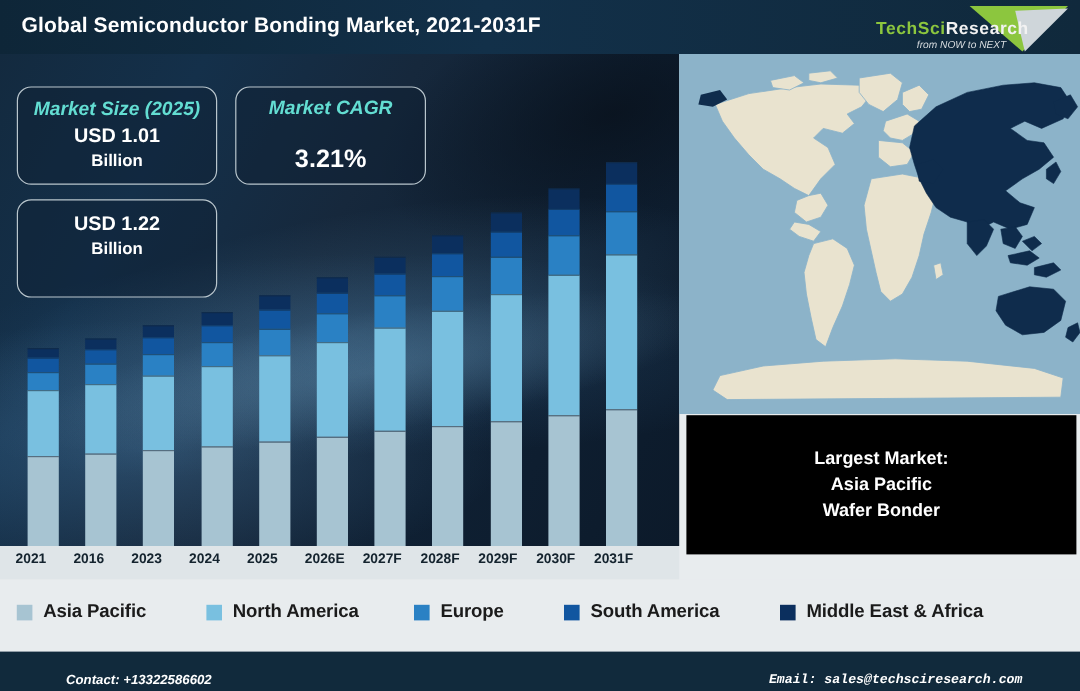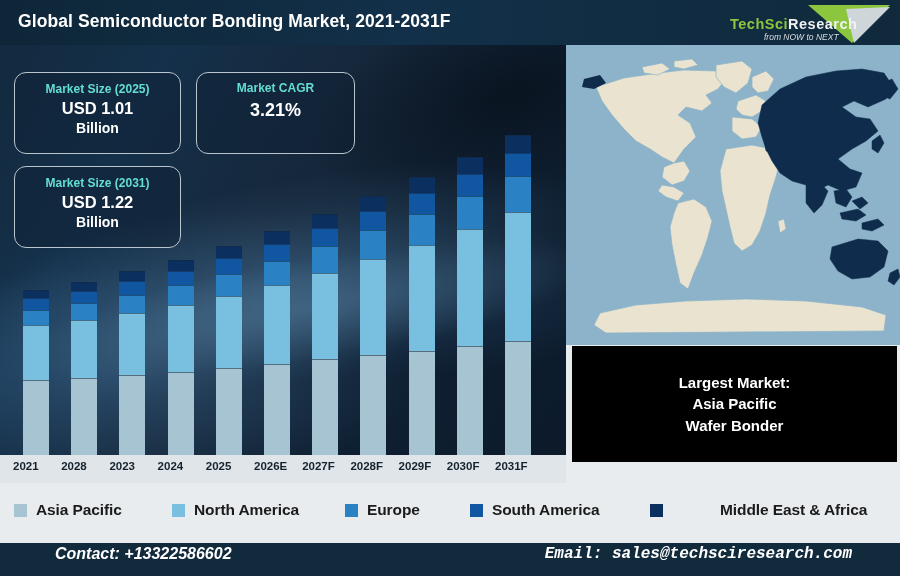--- a/index.html
+++ b/index.html
@@ -80,37 +80,38 @@
   .kpi {
     position: absolute;
     border: 1.4px solid #b9c6cd;
     border-radius: 12px;
     background: rgba(14,32,50,.42);
     text-align: center;
     color: #fff;
   }
   .kpi .kpi-label {
     color: #63ddd2;
-    font-size: 12px; font-weight: bold;
+    font-size: 16px; font-weight: bold;
     line-height: 1.22;
+    font-style: italic;
   }
   .kpi .kpi-value {
     color: #ffffff;
     font-size: 16.5px; font-weight: bold;
     line-height: 1.35;
   }
   .kpi .kpi-unit {
     color: #ffffff;
     font-size: 14px; font-weight: bold;
     line-height: 1.3;
   }
   #kpi-size-2025 { left: 14px;  top: 72px;  width: 167px; height: 82px;  padding-top: 9px; }
   #kpi-cagr      { left: 196px; top: 72px;  width: 159px; height: 82px;  padding-top: 8px; }
   #kpi-size-2031 { left: 14px;  top: 166px; width: 167px; height: 82px;  padding-top: 9px; }
-  #kpi-cagr .kpi-value { font-size: 18px; margin-top: 2px; }
+  #kpi-cagr .kpi-value { font-size: 21px; margin-top: 18px; }
 
   
   #plot {
     position: absolute; left: 0; top: 45px;
     width: 566px; height: 410px;
   }
   .bar {
     position: absolute;
     bottom: 0;
     width: 26px;
@@ -176,22 +177,22 @@
     letter-spacing: -.1px;
   }
 
   
   #footer {
     position: absolute; left: 0; top: 543px;
     width: 900px; height: 33px;
     background: #112a3c;
   }
   #footer .f-left, #footer .f-right {
-    position: absolute; top: 2px;
-    color: #ffffff; font-size: 16px;
+    position: absolute; top: 18px;
+    color: #ffffff; font-size: 11px;
     font-style: italic; font-weight: bold;
     white-space: nowrap;
   }
   #footer .f-left  { left: 55px; }
   #footer .f-right { right: 48px; font-family: Liberation Mono, monospace; }
 </style>
 </head>
 <body>
 
 <div id="page">
@@ -301,28 +302,27 @@
     <div class="kpi-value">USD 1.01</div>
     <div class="kpi-unit">Billion</div>
   </div>
 
   <div class="kpi" id="kpi-cagr">
     <div class="kpi-label">Market CAGR</div>
     <div class="kpi-value">3.21%</div>
   </div>
 
   <div class="kpi" id="kpi-size-2031">
-    <div class="kpi-label">Market Size (2031)</div>
     <div class="kpi-value">USD 1.22</div>
     <div class="kpi-unit">Billion</div>
   </div>
 
   <div id="xaxis">
       <div class="xtick" style="left: 36px;">2021</div>
-      <div class="xtick" style="left: 84.2px;">2028</div>
+      <div class="xtick" style="left: 84.2px;">2016</div>
       <div class="xtick" style="left: 132.4px;">2023</div>
       <div class="xtick" style="left: 180.6px;">2024</div>
       <div class="xtick" style="left: 228.8px;">2025</div>
       <div class="xtick" style="left: 277px;">2026E</div>
       <div class="xtick" style="left: 325.2px;">2027F</div>
       <div class="xtick" style="left: 373.4px;">2028F</div>
       <div class="xtick" style="left: 421.6px;">2029F</div>
       <div class="xtick" style="left: 469.8px;">2030F</div>
       <div class="xtick" style="left: 518px;">2031F</div>
     </div>
@@ -396,21 +396,21 @@
         <span class="legend-label">North America</span>
       </div>
       <div class="legend-item" style="position: absolute; left: 345px; top: 18px;">
         <span class="legend-swatch" style="background: rgb(42, 129, 196);"></span>
         <span class="legend-label">Europe</span>
       </div>
       <div class="legend-item" style="position: absolute; left: 470px; top: 18px;">
         <span class="legend-swatch" style="background: rgb(17, 86, 160);"></span>
         <span class="legend-label">South America</span>
       </div>
-      <div class="legend-item" style="position: absolute; left: 650px; top: 18px; gap: 48px;">
+      <div class="legend-item" style="position: absolute; left: 650px; top: 18px;">
         <span class="legend-swatch" style="background: rgb(11, 47, 94);"></span>
         <span class="legend-label">Middle East &amp; Africa</span>
       </div>
     </div>
 
   <div id="footer">
     <div class="f-left">Contact: +13322586602</div>
     <div class="f-right">Email: sales@techsciresearch.com</div>
   </div>
 

